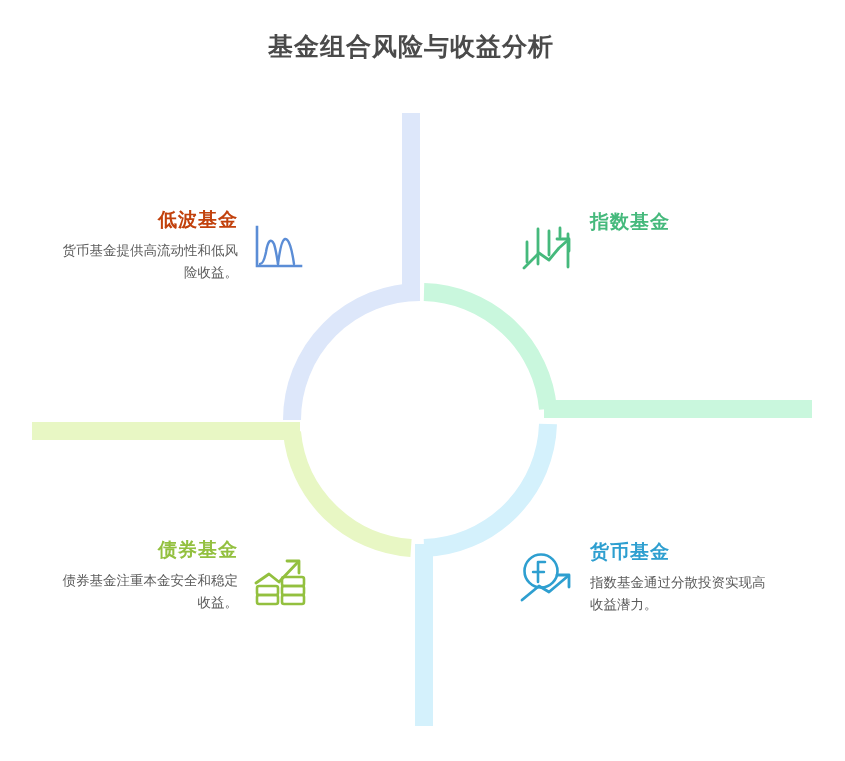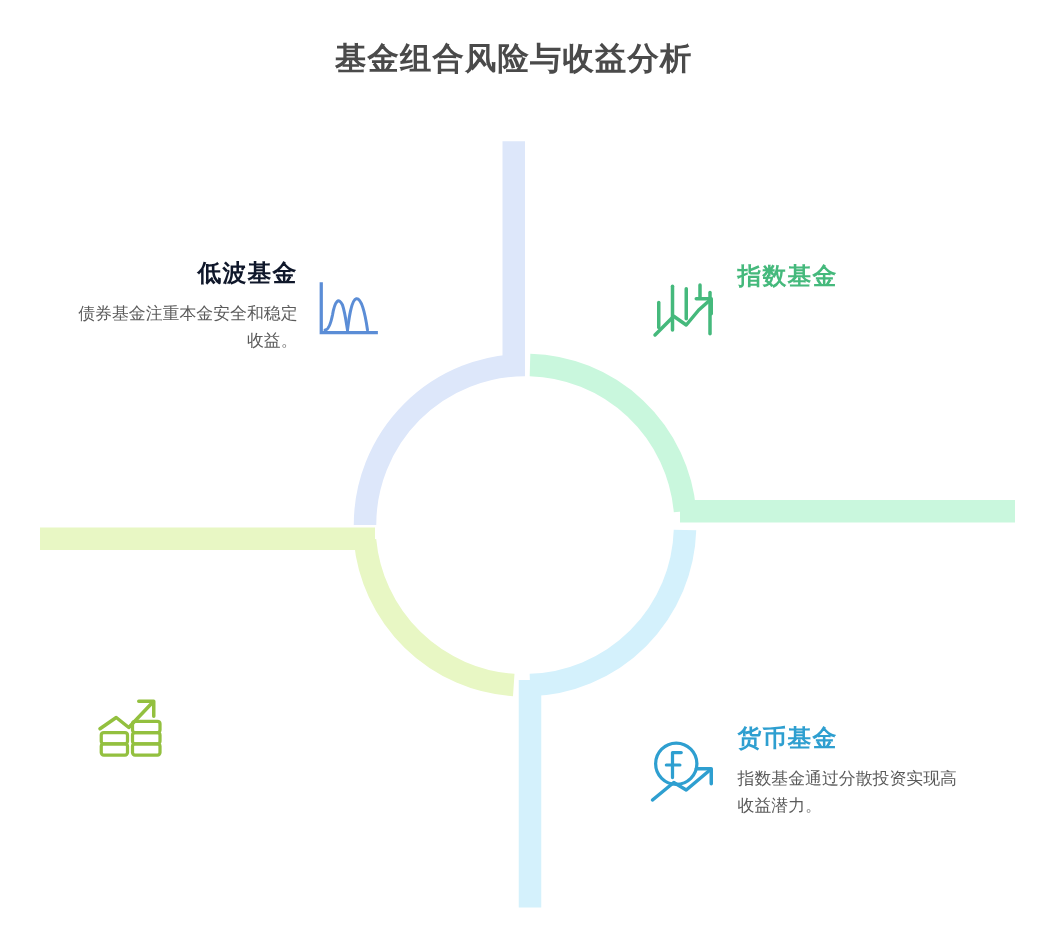--- a/index.html
+++ b/index.html
@@ -64,21 +64,21 @@
   .node.left .node-icon { margin-left: 14px; margin-top: 14px; }
   
   .node.right .node-text { align-items: flex-start; text-align: left; }
   .node.right .node-icon { margin-right: 14px; margin-top: 8px; }
 
   .node-icon { flex: 0 0 auto; }
 
   #node-low-vol   { left: 62px;  top: 210px; }
   #node-index     { left: 518px; top: 212px; }
   #node-bond      { left: 62px;  top: 540px; }
-  #node-money     { left: 516px; top: 542px; margin-top: 40px; }
+  #node-money     { left: 516px; top: 542px; }
 </style>
 </head>
 <body>
 
 <div id="page">
 
   <div id="title">基金组合风险与收益分析</div>
 
   <svg id="ringsvg" width="845" height="761">
 
@@ -91,22 +91,22 @@
     <path d="M 548 424 A 128 128 0 0 1 424 548" fill="none" stroke="#d4f1fc" stroke-width="18"></path>
 
     <line x1="411" y1="113" x2="411" y2="296" stroke="#dde7fa" stroke-width="18"></line>
     <line x1="544" y1="409" x2="812" y2="409" stroke="#c9f7dd" stroke-width="18"></line>
     <line x1="300" y1="431" x2="32" y2="431" stroke="#e8f7c4" stroke-width="18"></line>
     <line x1="424" y1="544" x2="424" y2="726" stroke="#d4f1fc" stroke-width="18"></line>
   </svg>
 
   <div class="node left" id="node-low-vol">
     <div class="node-text">
-      <div class="node-title" style="color:#0f172a">低波基金</div>
-      <div class="node-desc">债券基金注重本金安全和稳定收益。</div>
+      <div class="node-title" style="color:#c2410c">低波基金</div>
+      <div class="node-desc">货币基金提供高流动性和低风险收益。</div>
     </div>
     <div class="node-icon">
       <svg width="52" height="48" viewBox="0 0 52 48">
         <path d="M5 3 L5 42 L49 42" fill="none" stroke="#5b8dd6" stroke-width="2.6" stroke-linecap="square"></path>
         <path d="M8 40 C 10 40, 12 38, 14 28 C 16 16, 19 14, 22 20 C 24 26, 25 34, 26 40" fill="none" stroke="#5b8dd6" stroke-width="2.4" stroke-linecap="round"></path>
         <path d="M26 40 C 27 32, 29 16, 33 15 C 37 14, 40 26, 42 40" fill="none" stroke="#5b8dd6" stroke-width="2.4" stroke-linecap="round"></path>
       </svg>
     </div>
   </div>
 
@@ -123,20 +123,24 @@
         <path d="M6 48 L21 33 L31 40 L41 28 L50 20" fill="none" stroke="#45b97c" stroke-width="2.8" stroke-linecap="round" stroke-linejoin="round"></path>
         <path d="M39 19 L51 19 L51 31" fill="none" stroke="#45b97c" stroke-width="2.8" stroke-linecap="round" stroke-linejoin="round"></path>
       </svg>
     </div>
     <div class="node-text">
       <div class="node-title" style="color:#45b97c">指数基金</div>
     </div>
   </div>
 
   <div class="node left" id="node-bond">
+    <div class="node-text">
+      <div class="node-title" style="color:#93c03f">债券基金</div>
+      <div class="node-desc">债券基金注重本金安全和稳定收益。</div>
+    </div>
     <div class="node-icon">
       <svg width="58" height="58" viewBox="0 0 58 58">
         <path d="M4 29 L17 20 L27 28 L46 8" fill="none" stroke="#93c03f" stroke-width="2.8" stroke-linecap="round" stroke-linejoin="round"></path>
         <path d="M35 7 L47 7 L47 19" fill="none" stroke="#93c03f" stroke-width="2.8" stroke-linecap="round" stroke-linejoin="round"></path>
         <g fill="none" stroke="#93c03f" stroke-width="2.6">
           <rect x="5" y="41" width="21" height="9" rx="2"></rect>
           <rect x="5" y="32" width="21" height="9" rx="2"></rect>
           <rect x="30" y="41" width="22" height="9" rx="2"></rect>
           <rect x="30" y="32" width="22" height="9" rx="2"></rect>
           <rect x="30" y="23" width="22" height="9" rx="2"></rect>

